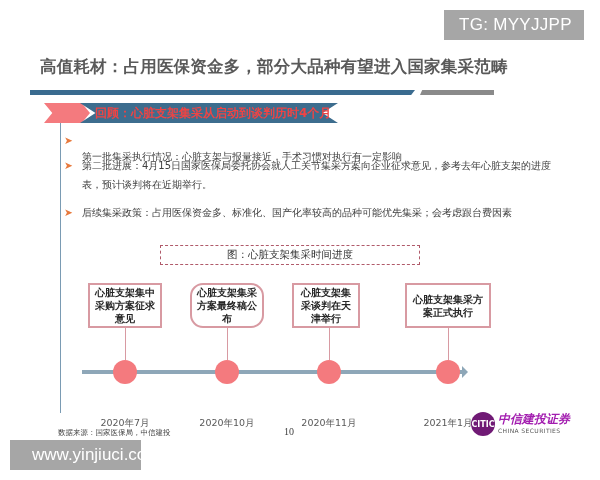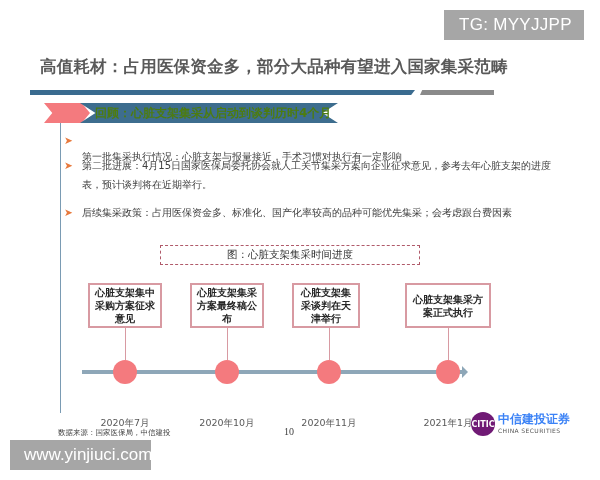--- a/index.html
+++ b/index.html
@@ -31,21 +31,21 @@
     .banner-pink {
       left: 44px; top: 103px; width: 46px; height: 20px; background: #f47a7e;
       clip-path: polygon(0 0, 82% 0, 100% 50%, 82% 100%, 0 100%, 18% 50%);
     }
     .banner-blue {
       left: 80px; top: 103px; width: 258px; height: 20px; background: #3d6d8e;
       clip-path: polygon(0 0, 100% 0, 94% 50%, 100% 100%, 0 100%, 6% 50%);
     }
     .banner-text {
       left: 95px; top: 103px; height: 20px; line-height: 20px;
-      color: #4d7c0f; font-size: 12px; font-weight: bold; white-space: nowrap;
+      color: #ef4444; font-size: 12px; font-weight: bold; white-space: nowrap;
     }
     .left-rule {
       left: 60px; top: 123px; width: 1px; height: 290px; background: #7a9bb3;
     }
     .bullet {
       left: 64px; font-size: 10.5px; color: #e8793c;
     }
     .bullet-text {
       left: 82px; font-size: 10px; color: #404040; line-height: 19px;
       width: 470px;
@@ -83,29 +83,29 @@
     .page-num {
       left: 284px; top: 426px; font-family: "Liberation Serif", serif; font-size: 10px; color: #404040;
     }
     .logo-circle {
       left: 471px; top: 412px; width: 24px; height: 24px; border-radius: 50%;
       background: #701a75; color: #fff; font-size: 8px; font-weight: bold;
       display: flex; align-items: center; justify-content: center;
     }
     .logo-cn {
       left: 498px; top: 411px; font-family: "DejaVu Serif", serif; font-size: 12px;
-      font-weight: bold; color: #3b82f6; white-space: nowrap;
+      font-weight: bold; color: #a21caf; white-space: nowrap; font-style: italic;
     }
     .logo-en {
       left: 498px; top: 427px; font-size: 6px; color: #555; letter-spacing: 0.4px; white-space: nowrap;
     }
     .watermark-bottom {
-      left: 10px; top: 440px; width: 141px; height: 30px; background: #a6a6a6;
+      left: 10px; top: 440px; width: 131px; height: 30px; background: #a6a6a6;
       color: #ffffff; font-family: "Liberation Sans", sans-serif; font-size: 17px;
-      line-height: 30px; padding-left: 14px; box-sizing: border-box;
+      line-height: 30px; padding-left: 22px; box-sizing: border-box;
     }
   </style>
 </head>
 <body>
 
 <div class="abs watermark-top">TG: MYYJJPP</div>
 
 <div class="abs slide-title">高值耗材：占用医保资金多，部分大品种有望进入国家集采范畴</div>
 <div class="abs title-bar-blue"></div>
 <div class="abs title-bar-gray"></div>
@@ -121,21 +121,21 @@
 
 <div class="abs bullet" style="top:159px;">➤</div>
 <div class="abs bullet-text" style="top:156px;">第二批进展：4月15日国家医保局委托协会就人工关节集采方案向企业征求意见，参考去年心脏支架的进度表，预计谈判将在近期举行。</div>
 
 <div class="abs bullet" style="top:206px;">➤</div>
 <div class="abs bullet-text" style="top:203px;">后续集采政策：占用医保资金多、标准化、国产化率较高的品种可能优先集采；会考虑跟台费因素</div>
 
 <div class="abs figure-caption">图：心脏支架集采时间进度</div>
 
 <div class="abs milestone-box" style="left:88px; top:283px; width:74px;">心脏支架集中采购方案征求意见</div>
-<div class="abs milestone-box" style="left:190px; top:283px; width:74px;">心脏支架集采方案最终稿公布</div>
+<div class="abs milestone-box" style="left:190px; top:283px; width:74px;border-radius:13px;">心脏支架集采方案最终稿公布</div>
 <div class="abs milestone-box" style="left:292px; top:283px; width:68px;">心脏支架集采谈判在天津举行</div>
 <div class="abs milestone-box" style="left:405px; top:283px; width:86px;">心脏支架集采方案正式执行</div>
 
 <div class="abs connector" style="left:125px; top:328px; height:32px;"></div>
 <div class="abs connector" style="left:227px; top:328px; height:32px;"></div>
 <div class="abs connector" style="left:329px; top:328px; height:32px;"></div>
 <div class="abs connector" style="left:448px; top:328px; height:32px;"></div>
 
 <div class="abs timeline-axis"></div>
 <div class="abs timeline-arrow"></div>

